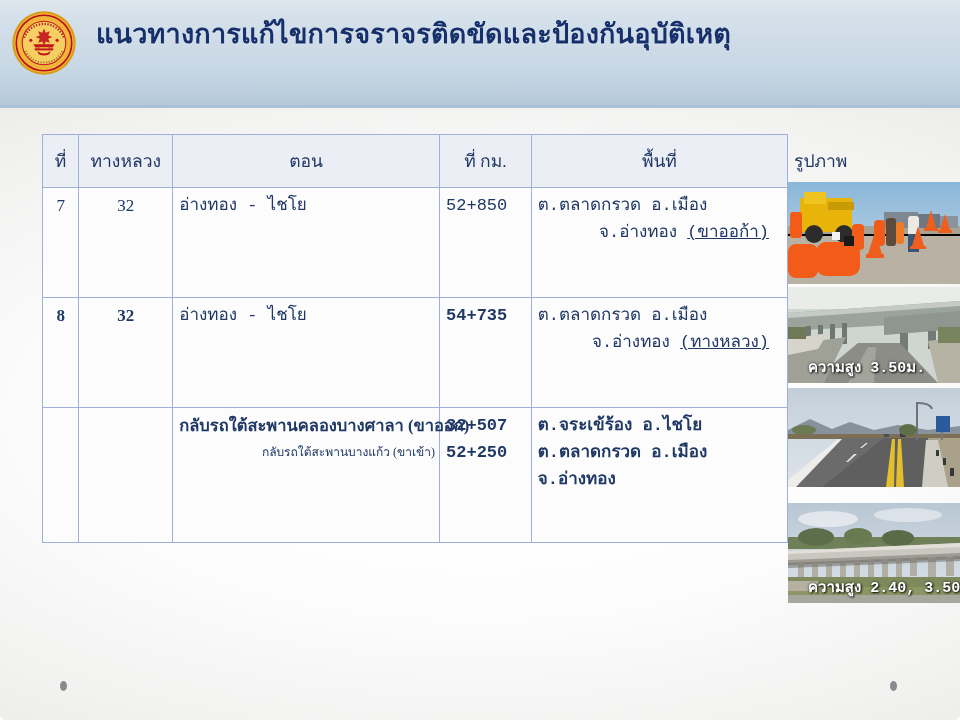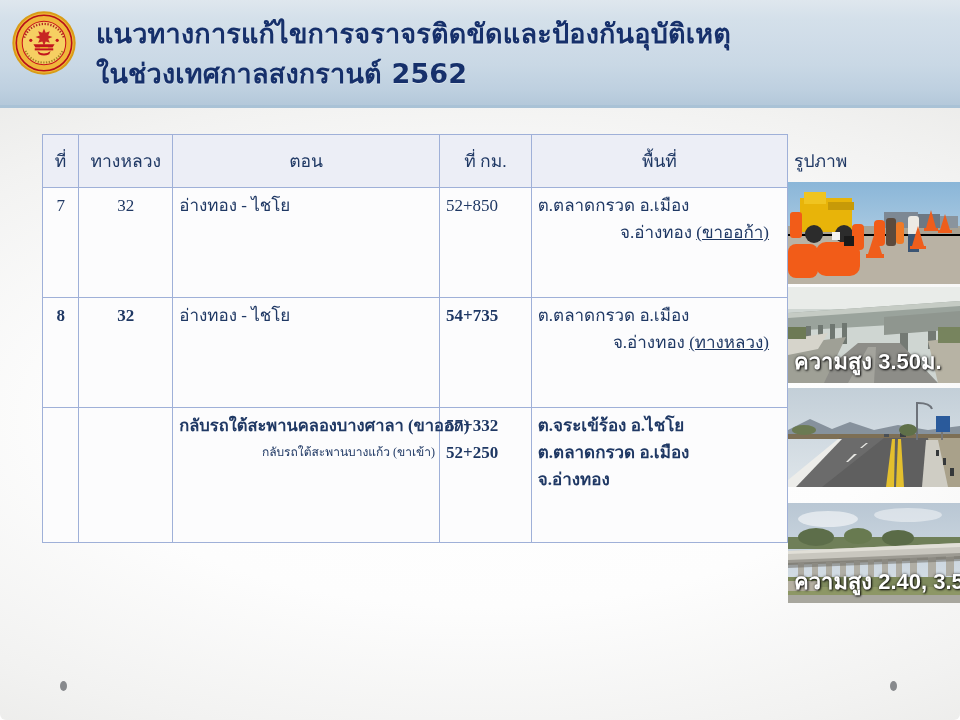--- a/index.html
+++ b/index.html
@@ -67,21 +67,21 @@
     font-weight:400;
     height:44px;
     font-size:17.5px;
   }
   .c-no{width:34px;}
   .c-hw{width:88px;}
   .c-sec{width:250px;}
   .c-km{width:86px;}
   .c-area{width:240px;}
   .ta-c{text-align:center;}
-  .ta-l{text-align:left;}
+  .ta-l{text-align:left;font-family:Liberation Mono, monospace;}
   .ta-r{text-align:right;}
   .bold{font-weight:700;}
   .u{text-decoration:underline;}
   .row-a td{height:101px;}
   .row-b td{height:97px;}
   .row-c td{height:101px;}
   .row-d td{height:126px;}
   .sec-pad{padding-left:10px;}
   .km-pad{padding-left:9px;}
   .area-pad{padding-left:10px;}
@@ -89,24 +89,24 @@
   .nowrap{white-space:nowrap;}
   
   .c-pic{width:0;}
   
   .photo{
     position:absolute;left:788px;width:172px;
     overflow:hidden;
   }
   .photo .ph-inner{position:absolute;inset:0;}
   .cap{
-    position:absolute;left:6px;bottom:4px;
+    position:absolute;left:20px;bottom:4px;
     color:#ffffff;
-    font-family:Liberation Sans, sans-serif;
-    font-weight:700;font-size:22px;
+    font-family:Liberation Mono, monospace;
+    font-weight:700;font-size:15px;
     text-shadow:1px 1px 2px rgba(0,0,0,.85),0 0 3px rgba(0,0,0,.7);
     white-space:nowrap;
   }
   #photo-1{top:182px;height:102px;}
   #photo-2{top:287px;height:96px;}
   #photo-3{top:388px;height:99px;}
   #photo-4{top:503px;height:100px;}
   
   .pic-cell{width:0;padding:0;border-left:1px solid #9fb0d8;}
   
@@ -143,21 +143,20 @@
         <circle cx="30" cy="46" r="2.4"></circle>
         <circle cx="70" cy="46" r="2.4"></circle>
       </g>
       <g fill="#e8a72a">
         <path d="M44 56 h12 v2 h-12 z"></path>
       </g>
     </svg>
 
     <div id="title-block">
       <div class="t-line">แนวทางการแก้ไขการจราจรติดขัดและป้องกันอุบัติเหตุ</div>
-      <div class="t-line">ในช่วงเทศกาลสงกรานต์  2562</div>
     </div>
   </div>
 
   <div id="tbl-wrap">
     <table id="main-table">
       <colgroup>
         <col class="c-no">
           <col class="c-hw">
           <col class="c-sec">
           <col class="c-km">
@@ -210,21 +209,21 @@
         </tr>
 
         <tr class="row-d bold">
           <td class="ta-c"></td>
           <td class="ta-c"></td>
           <td class="ta-r nowrap" style="padding-right:4px">
             <div class="bold" style="font-size:16.5px">กลับรถใต้สะพานคลองบางศาลา (ขาออก)</div>
             <div style="font-weight:400;font-size:12px">กลับรถใต้สะพานบางแก้ว (ขาเข้า)</div>
           </td>
           <td class="ta-l km-pad bold">
-            <div>57+332</div>
+            <div>32+507</div>
             <div>52+250</div>
           </td>
           <td class="ta-l area-pad bold">
             <div>ต.จระเข้ร้อง อ.ไชโย</div>
             <div>ต.ตลาดกรวด อ.เมือง</div>
             <div>จ.อ่างทอง</div>
           </td>
           <td class="pic-cell"></td>
         </tr>
 

